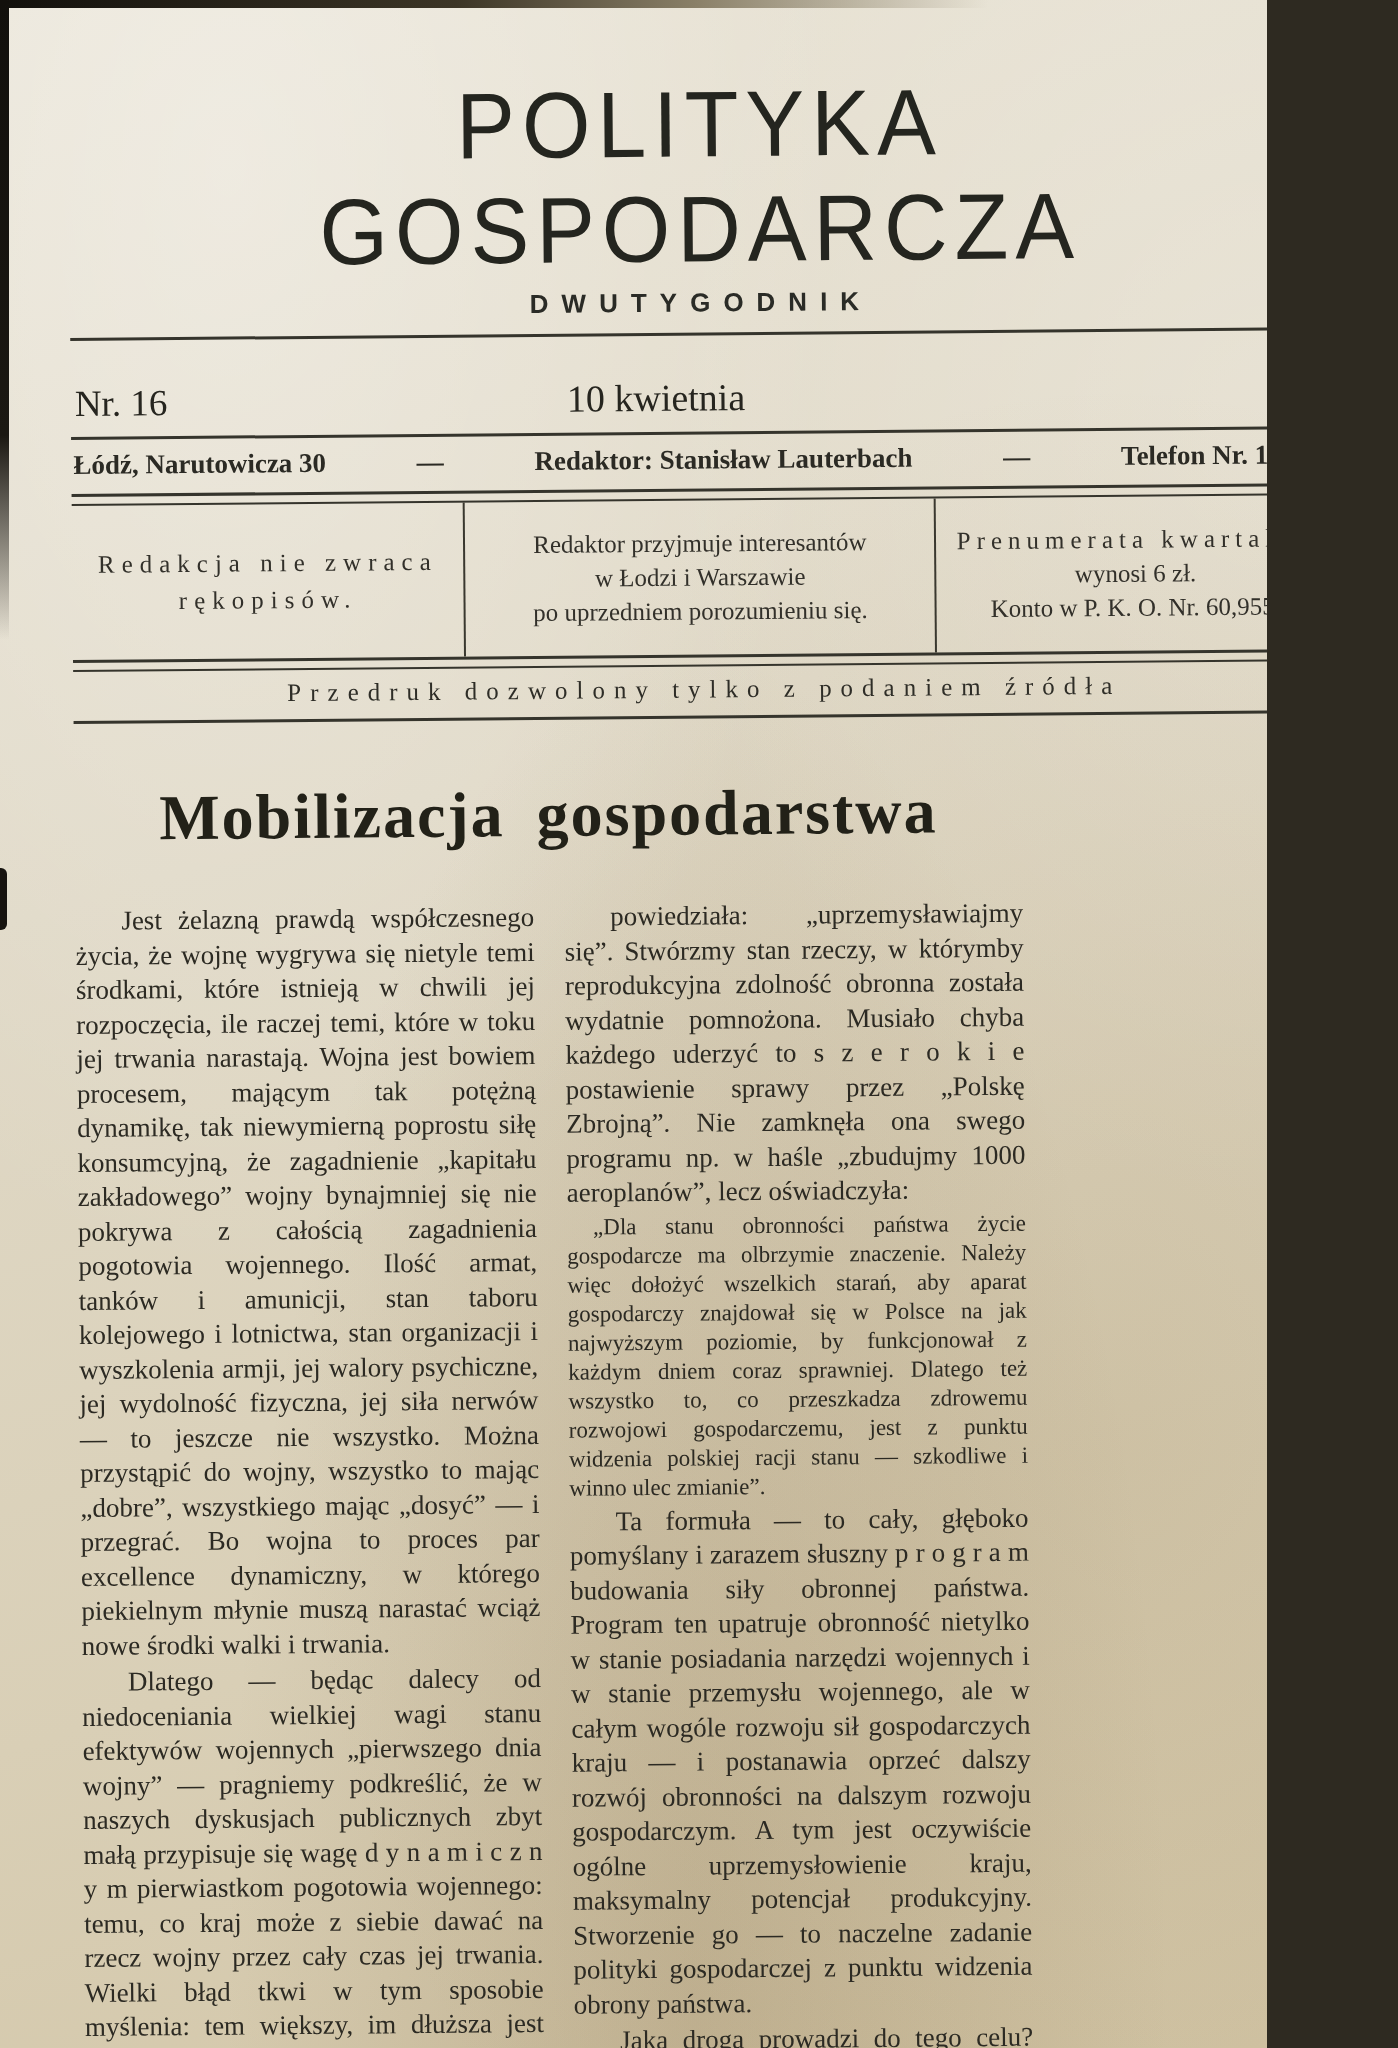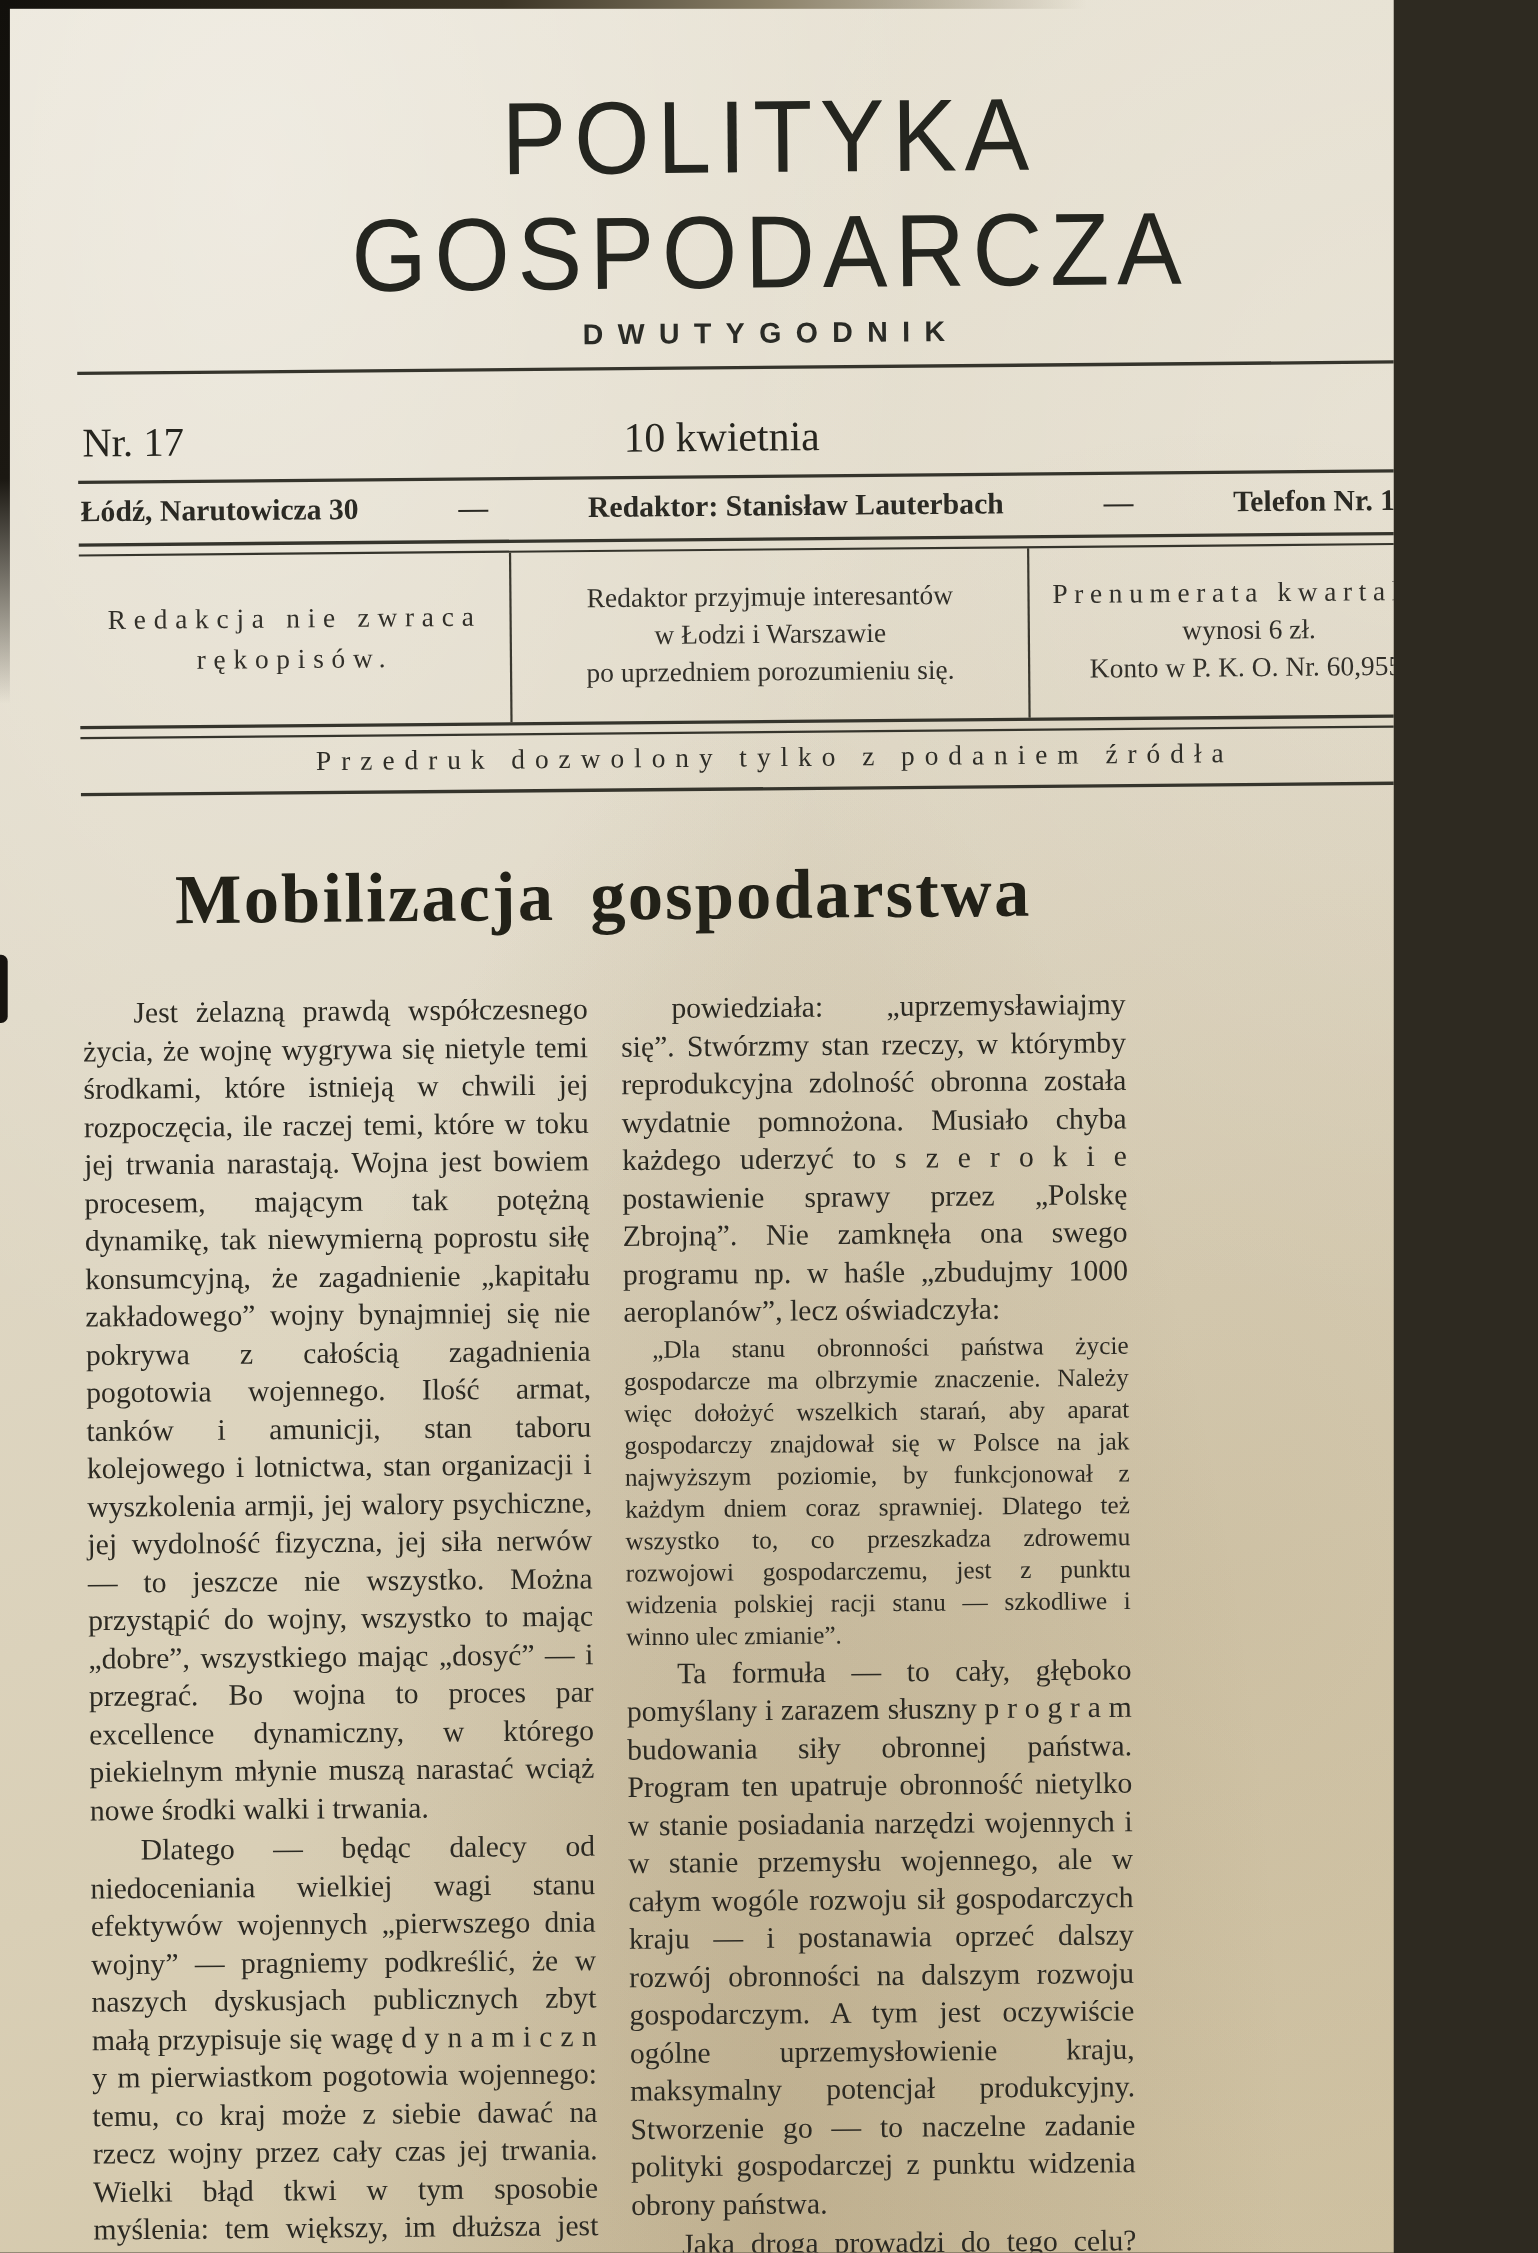--- a/index.html
+++ b/index.html
@@ -65,21 +65,21 @@
 
   <div class="content">
 
     <div class="masthead">
       <div class="masthead-title">POLITYKA GOSPODARCZA</div>
       <div class="masthead-sub">DWUTYGODNIK</div>
 
       <div class="rule"></div>
 
       <div class="issue-row">
-        <span class="issue-nr">Nr. 17</span>
+        <span class="issue-nr">Nr. 16</span>
         <span class="issue-date">10 kwietnia</span>
         <span class="issue-year">1936</span>
       </div>
 
       <div class="rule2"></div>
 
       <div class="contact-row">
         <span>Łódź, Narutowicza 30</span>
         <span>—</span>
         <span>Redaktor: Stanisław Lauterbach</span>

